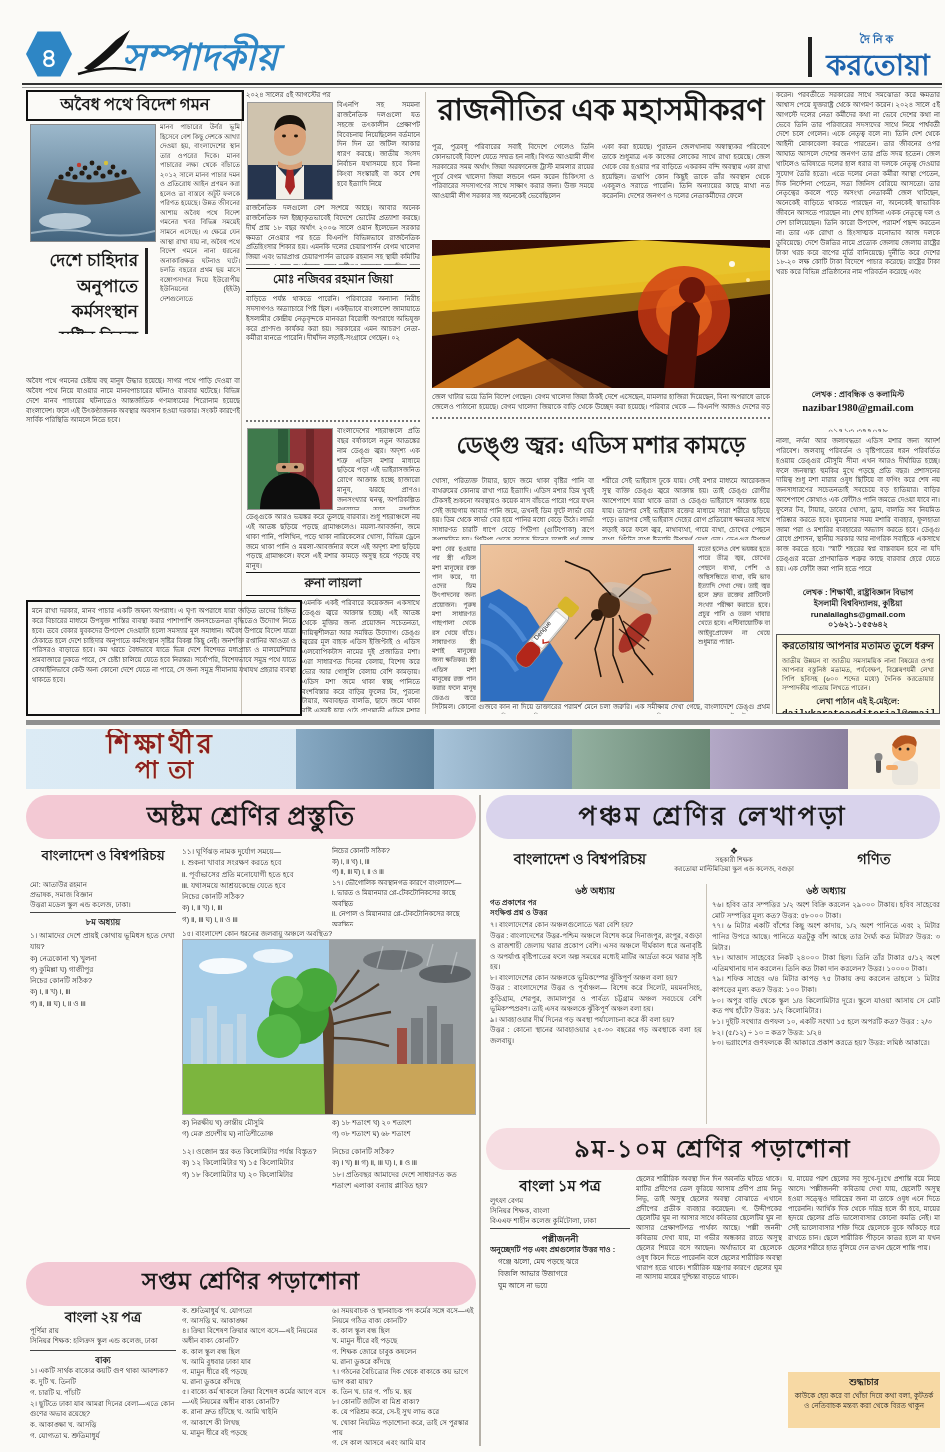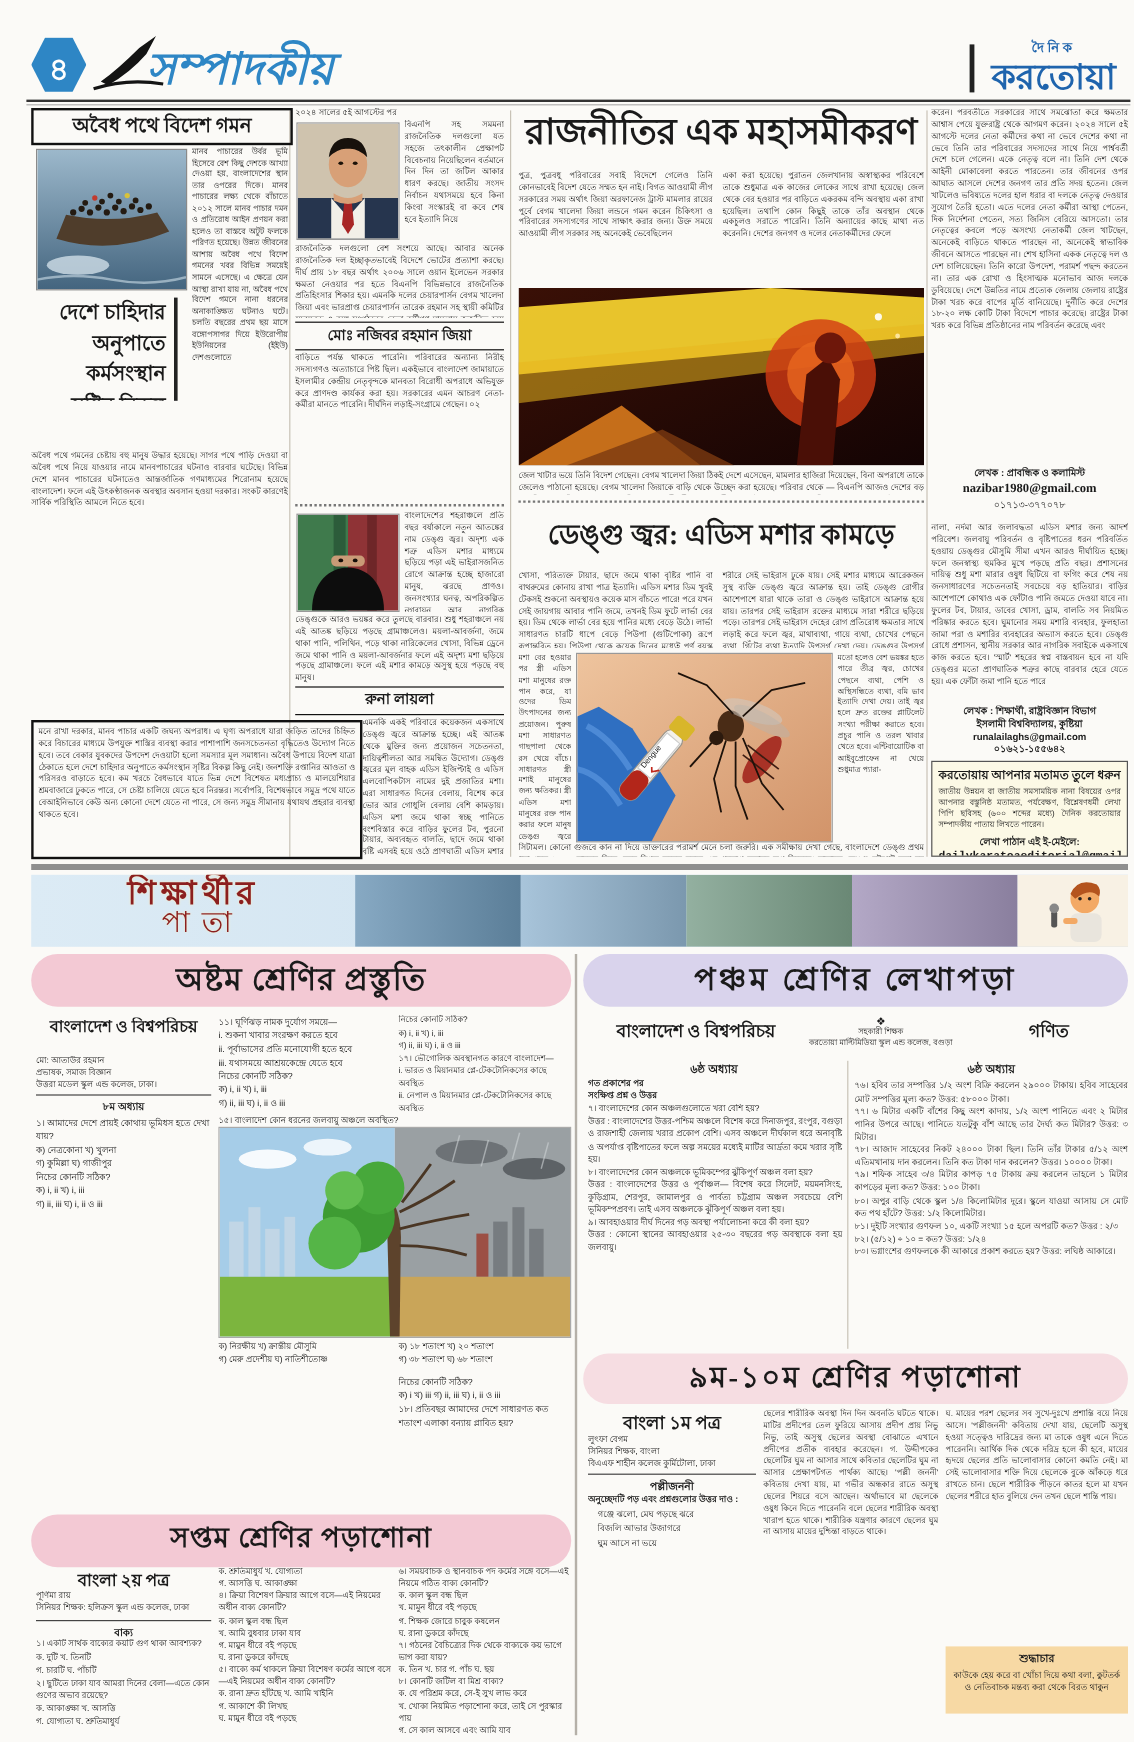--- a/index.html
+++ b/index.html
@@ -158,21 +158,21 @@
       <polygon points="40,148 120,118 180,148" fill="#7a3a10" opacity="0.8"></polygon>
     </svg>
   </span>
   <div class="abs t7" style="left:432px;top:392px;width:338px;height:20px;">জেল খাটার ভয়ে তিনি বিদেশ গেছেন। বেগম খালেদা জিয়া ঠিকই দেশে এসেছেন, মামলার হাজিরা দিয়েছেন, বিনা অপরাধে তাকে জেলেও পাঠানো হয়েছে। বেগম খালেদা জিয়াকে বাড়ি থেকে উচ্ছেদ করা হয়েছে। পরিবার থেকে — বিএনপি আজও দেশের বড় দল হিসেবে ভূমিকা রাখছে। অন্যদিকে আওয়ামী লীগ সভানেত্রী ওয়ান ইলেভেনের সময় বন্দি থাকাবস্থায় ওয়ান ইলেভেনের সরকারের সাথে সমঝোতা করে চোখের চিকিৎসার জন্য যুক্তরাষ্ট্র গমন</div>
   <div class="abs dotted" style="left:432px;top:417px;width:338px;"></div>
 
   <div class="abs t7" style="left:776px;top:90px;width:164px;height:294px;">করেন। পরবর্তীতে সরকারের সাথে সমঝোতা করে ক্ষমতার আশ্বাস পেয়ে যুক্তরাষ্ট্র থেকে আগমণ করেন। ২০২৪ সালে ৫ই আগস্টে দলের নেতা কর্মীদের কথা না ভেবে দেশের কথা না ভেবে তিনি তার পরিবারের সদস্যদের সাথে নিয়ে পার্শ্ববর্তী দেশে চলে গেলেন। একে নেতৃত্ব বলে না। তিনি দেশ থেকে আইনী মোকাবেলা করতে পারতেন। তার জীবনের ওপর আঘাত আসলে দেশের জনগণ তার প্রতি সদয় হতেন। জেল খাটলেও ভবিষ্যতে দলের হাল ধরার বা দলকে নেতৃত্ব দেওয়ার সুযোগ তৈরি হতো। এতে দলের নেতা কর্মীরা আস্থা পেতেন, দিক নির্দেশনা পেতেন, সত্য জিনিস বেরিয়ে আসতো। তার নেতৃত্বের কবলে পড়ে অসংখ্য নেতাকর্মী জেল খাটছেন, অনেকেই বাড়িতে থাকতে পারছেন না, অনেকেই স্বাভাবিক জীবনে আসতে পারছেন না। শেখ হাসিনা একক নেতৃত্বে দল ও দেশ চালিয়েছেন। তিনি কারো উপদেশ, পরামর্শ পছন্দ করতেন না। তার এক রোখা ও হিংসাত্মক মনোভাব আজ দলকে ডুবিয়েছে। দেশে উন্নতির নামে প্রত্যেক জেলায় জেলায় রাষ্ট্রের টাকা খরচ করে বাপের মূর্তি বানিয়েছে। দুর্নীতি করে দেশের ১৮-২০ লক্ষ কোটি টাকা বিদেশে পাচার করেছে। রাষ্ট্রের টাকা খরচ করে বিভিন্ন প্রতিষ্ঠানের নাম পরিবর্তন করেছে এবং</div>
   <div class="abs ctr" style="left:776px;top:388px;width:164px;height:44px;">
     <div class="b" style="font-size:8px;">লেখক : প্রাবন্ধিক ও কলামিস্ট</div>
     <div class="b ser" style="font-size:10.5px;margin-top:1px;">nazibar1980@gmail.com</div>
-    <div style="font-size:8px;margin-top:1px;">০১৭১৩-৩৭৭০৭৮</div>
+    <div style="font-size:8px;margin-top:12px;">০১৭১৩-৩৭৭০৭৮</div>
   </div>
 
   <div class="abs ctr ser" style="left:432px;top:424px;width:338px;height:46px;font-size:23px;font-weight:900;line-height:44px;">ডেঙ্গু জ্বর: এডিস মশার কামড়ে অজানা যুদ্ধ</div>
   <div class="abs t7" style="left:432px;top:476px;width:162px;height:64px;">খোসা, পরিত্যক্ত টায়ার, ছাদে জমে থাকা বৃষ্টির পানি বা বাথরুমের কোনায় রাখা পাত্র ইত্যাদি। এডিস মশার ডিম খুবই টেকসই শুকনো অবস্থায়ও কয়েক মাস বাঁচতে পারে! পরে যখন সেই জায়গায় আবার পানি জমে, তখনই ডিম ফুটে লার্ভা বের হয়। ডিম থেকে লার্ভা বের হয়ে পানির মধ্যে বেড়ে উঠে। লার্ভা সাধারণত চারটি ধাপে বেড়ে পিউপা (গুটিপোকা) রূপে রূপান্তরিত হয়। পিউপা থেকে কয়েক দিনের মধ্যেই পূর্ণ বয়স্ক মশা বের হয়। প্রাপ্তবয়স্ক</div>
   <div class="abs t7" style="left:602px;top:476px;width:168px;height:64px;">শরীরে সেই ভাইরাস ঢুকে যায়। সেই মশার মাধ্যমে আরেকজন সুস্থ ব্যক্তি ডেঙ্গু জ্বরে আক্রান্ত হয়। তাই ডেঙ্গু রোগীর আশেপাশে যারা থাকে তারা ও ডেঙ্গু ভাইরাসে আক্রান্ত হয়ে যায়। তারপর সেই ভাইরাস রক্তের মাধ্যমে সারা শরীরে ছড়িয়ে পড়ে। তারপর সেই ভাইরাস দেহের রোগ প্রতিরোধ ক্ষমতার সাথে লড়াই করে ফলে জ্বর, মাথাব্যথা, গায়ে ব্যথা, চোখের পেছনে ব্যথা, গিঁটের ব্যথা ইত্যাদি উপসর্গ দেখা দেয়। ডেঙ্গুর উপসর্গ সাধারণ জ্বরের</div>
   <div class="abs t7" style="left:432px;top:544px;width:44px;height:156px;font-size:6.4px;">মশা বের হওয়ার পর স্ত্রী এডিস মশা মানুষের রক্ত পান করে, যা ওদের ডিম উৎপাদনের জন্য প্রয়োজন। পুরুষ মশা সাধারণত গাছপালা থেকে রস খেয়ে বাঁচে। সাধারণত স্ত্রী মশাই মানুষের জন্য ক্ষতিকর। স্ত্রী এডিস মশা মানুষের রক্ত পান করার ফলে মানুষ ডেঙ্গু জ্বরে আক্রান্ত হয়ে থাকে। এডিস মশার</div>
   <span class="abs" style="left:480px;top:544px;width:212px;height:156px;border:1px solid #999;">
     <svg width="212" height="156" viewBox="0 0 212 156">
       <defs>
           <linearGradient id="skin" x1="0" y1="0" x2="1" y2="1">
@@ -222,21 +222,21 @@
     <div class="jst" style="font-size:6.6px;line-height:1.35;margin-top:2px;">জাতীয় উন্নয়ন বা জাতীয় সমসাময়িক নানা বিষয়ের ওপর আপনার বস্তুনিষ্ঠ মতামত, পর্যবেক্ষণ, বিশ্লেষণধর্মী লেখা পিপি ছবিসহ (৬০০ শব্দের মধ্যে) দৈনিক করতোয়ার সম্পাদকীয় পাতায় লিখতে পারেন।</div>
     <div class="ctr b" style="font-size:8px;margin-top:2px;">লেখা পাঠান এই ই-মেইলে:</div>
     <div class="ctr b ser" style="font-size:9.5px;font-family:Liberation Mono, monospace;">dailykaratoaeditorial@gmail.com</div>
   </div>
 
   <div class="abs" style="left:26px;top:720px;width:914px;height:5px;background:#8f8f8f;"></div>
 
   <div class="abs" style="left:26px;top:729px;width:914px;height:60px;display:flex;background:linear-gradient(90deg,#dcebf5,#c6dcec);">
     <div style="width:270px;text-align:center;padding-top:2px;">
       <div class="ser" style="font-size:27px;font-weight:900;color:#8b1f1f;line-height:1.0;letter-spacing:4px;text-shadow:0 0 2px #ffeebb;">শিক্ষার্থীর</div>
-      <div class="ser" style="font-size:24px;font-weight:400;color:#8b1f1f;line-height:1.0;letter-spacing:10px;text-shadow:0 0 2px #ffeebb;padding-left:16px;">পাতা</div>
+      <div class="ser" style="font-size:24px;font-weight:700;color:#8b1f1f;line-height:1.0;letter-spacing:10px;text-shadow:0 0 2px #ffeebb;padding-left:16px;">পাতা</div>
     </div>
     <div style="flex:1;background:linear-gradient(90deg,#87a9c3,#5b7e98);"></div>
     <div style="flex:1;background:linear-gradient(90deg,#a8c4da,#7b98ae);"></div>
     <div style="flex:1;background:linear-gradient(90deg,#93b0a0,#6a8875);"></div>
     <div style="flex:1;background:linear-gradient(90deg,#b3a8c6,#8a7f9e);"></div>
     <span style="width:92px;background:#f4ece0;">
       <svg width="92" height="60" viewBox="0 0 92 60">
         <rect width="92" height="60" fill="#f8f1e4"></rect>
         <circle cx="56" cy="20" r="12" fill="#f3a965"></circle>
         <path d="M44 16 Q50 2 66 8 Q70 12 68 18 Q60 10 48 20 Z" fill="#b4541e"></path>
@@ -319,20 +319,23 @@
           <line x1="224" y1="10" x2="218" y2="32"></line>
           <line x1="250" y1="4" x2="244" y2="26"></line>
           <line x1="274" y1="12" x2="268" y2="34"></line>
       </g>
     </svg>
   </span>
   <div class="abs pre" style="left:182px;top:1118px;width:144px;height:22px;font-size:7px;line-height:1.5;">ক) নিরক্ষীয়        খ) ক্রান্তীয় মৌসুমি
 গ) মেরু প্রদেশীয়    ঘ) নাতিশীতোষ্ণ</div>
   <div class="abs pre" style="left:332px;top:1118px;width:142px;height:22px;font-size:7px;line-height:1.5;">ক) ১৮ শতাংশ      খ) ২০ শতাংশ
 গ) ৩৮ শতাংশ      ঘ) ৬৮ শতাংশ</div>
+  <div class="abs pre t75" style="left:182px;top:1146px;width:144px;height:110px;">১২। ওজোন স্তর কত কিলোমিটার পর্যন্ত বিস্তৃত?
+ক) ১২ কিলোমিটার    খ) ১৫ কিলোমিটার
+গ) ১৮ কিলোমিটার    ঘ) ২০ কিলোমিটার</div>
   <div class="abs pre t75" style="left:332px;top:1146px;width:142px;height:110px;">নিচের কোনটি সঠিক?
 ক) i   খ) iii   গ) ii, iii   ঘ) i, ii ও iii
 ১৮। প্রতিবছর আমাদের দেশে সাধারণত কত শতাংশ এলাকা বন্যায় প্লাবিত হয়?</div>
 
   <div class="abs bannerTxt ser" style="left:26px;top:1262px;width:450px;height:44px;background:#f3c9d4;">
     <span style="font-size:23px;line-height:40px;">সপ্তম শ্রেণির পড়াশোনা</span>
   </div>
   <div class="abs ctr ser b" style="left:30px;top:1306px;width:146px;font-size:14px;">বাংলা ২য় পত্র</div>
   <div class="abs pre" style="left:30px;top:1326px;width:146px;font-size:7px;line-height:1.4;border-bottom:1px solid #444;padding-bottom:2px;height:22px;">পূর্ণিমা রায়
 সিনিয়র শিক্ষক: হলিক্রস স্কুল এন্ড কলেজ, ঢাকা</div>

